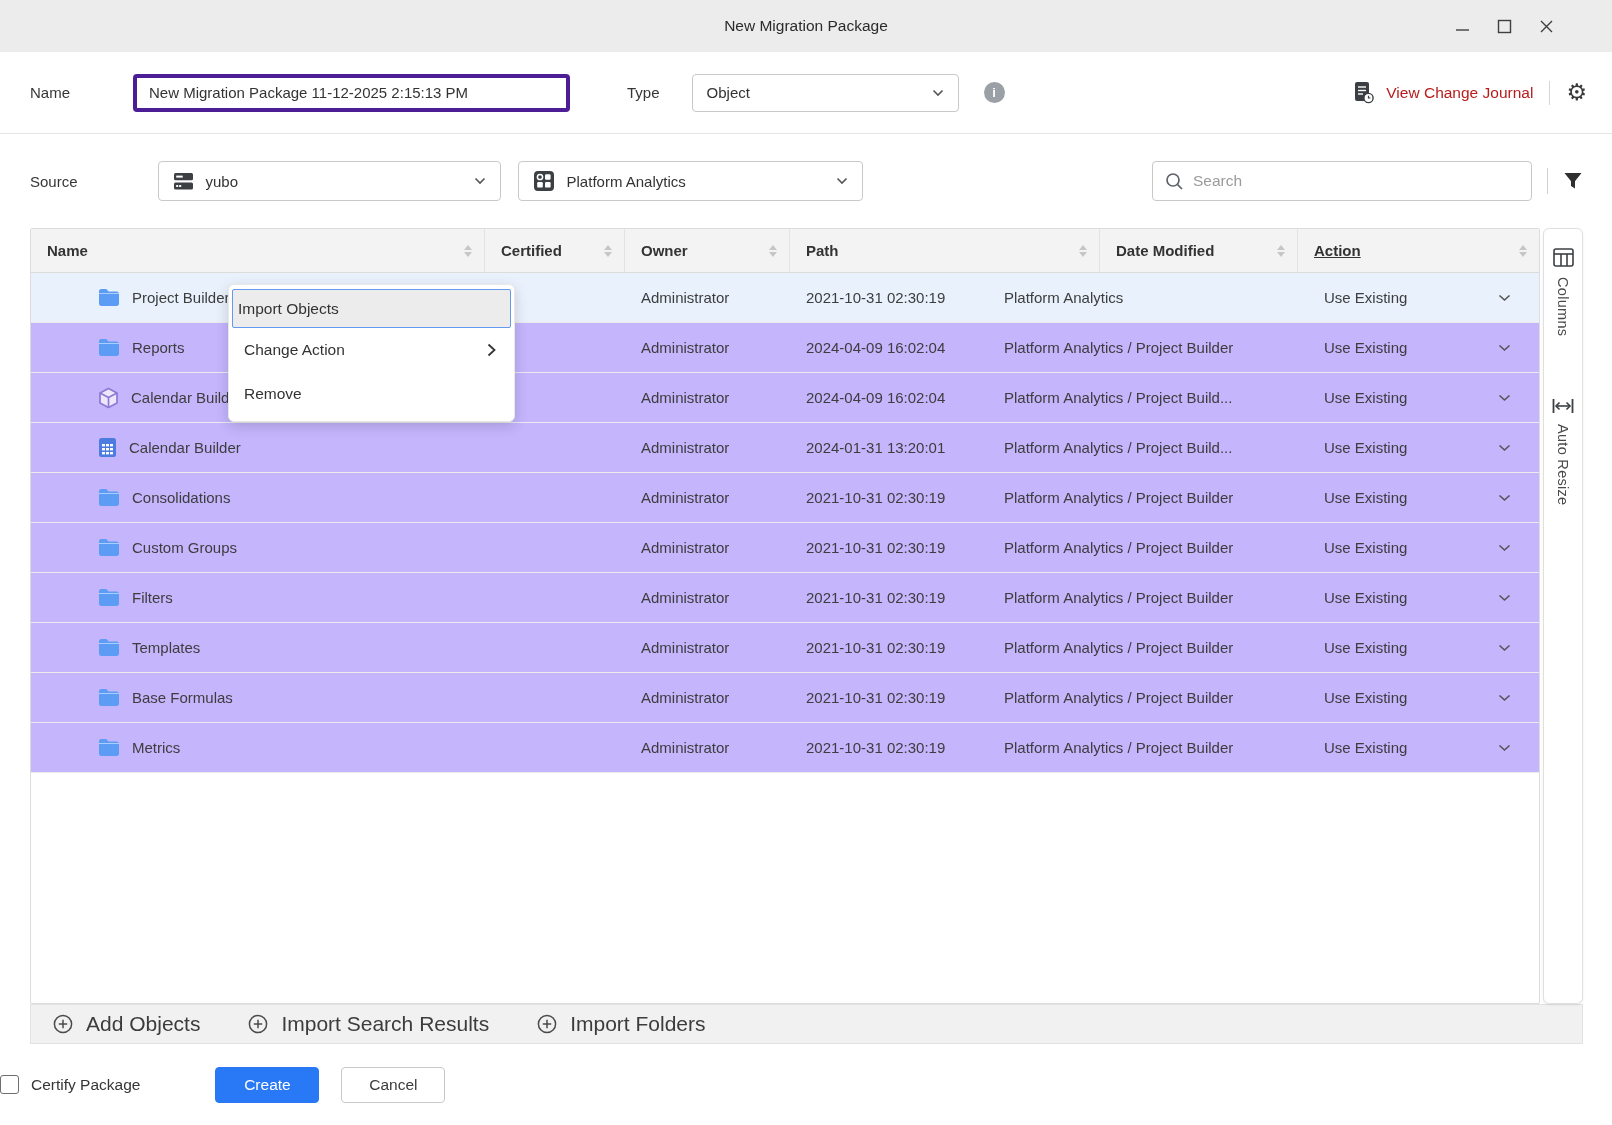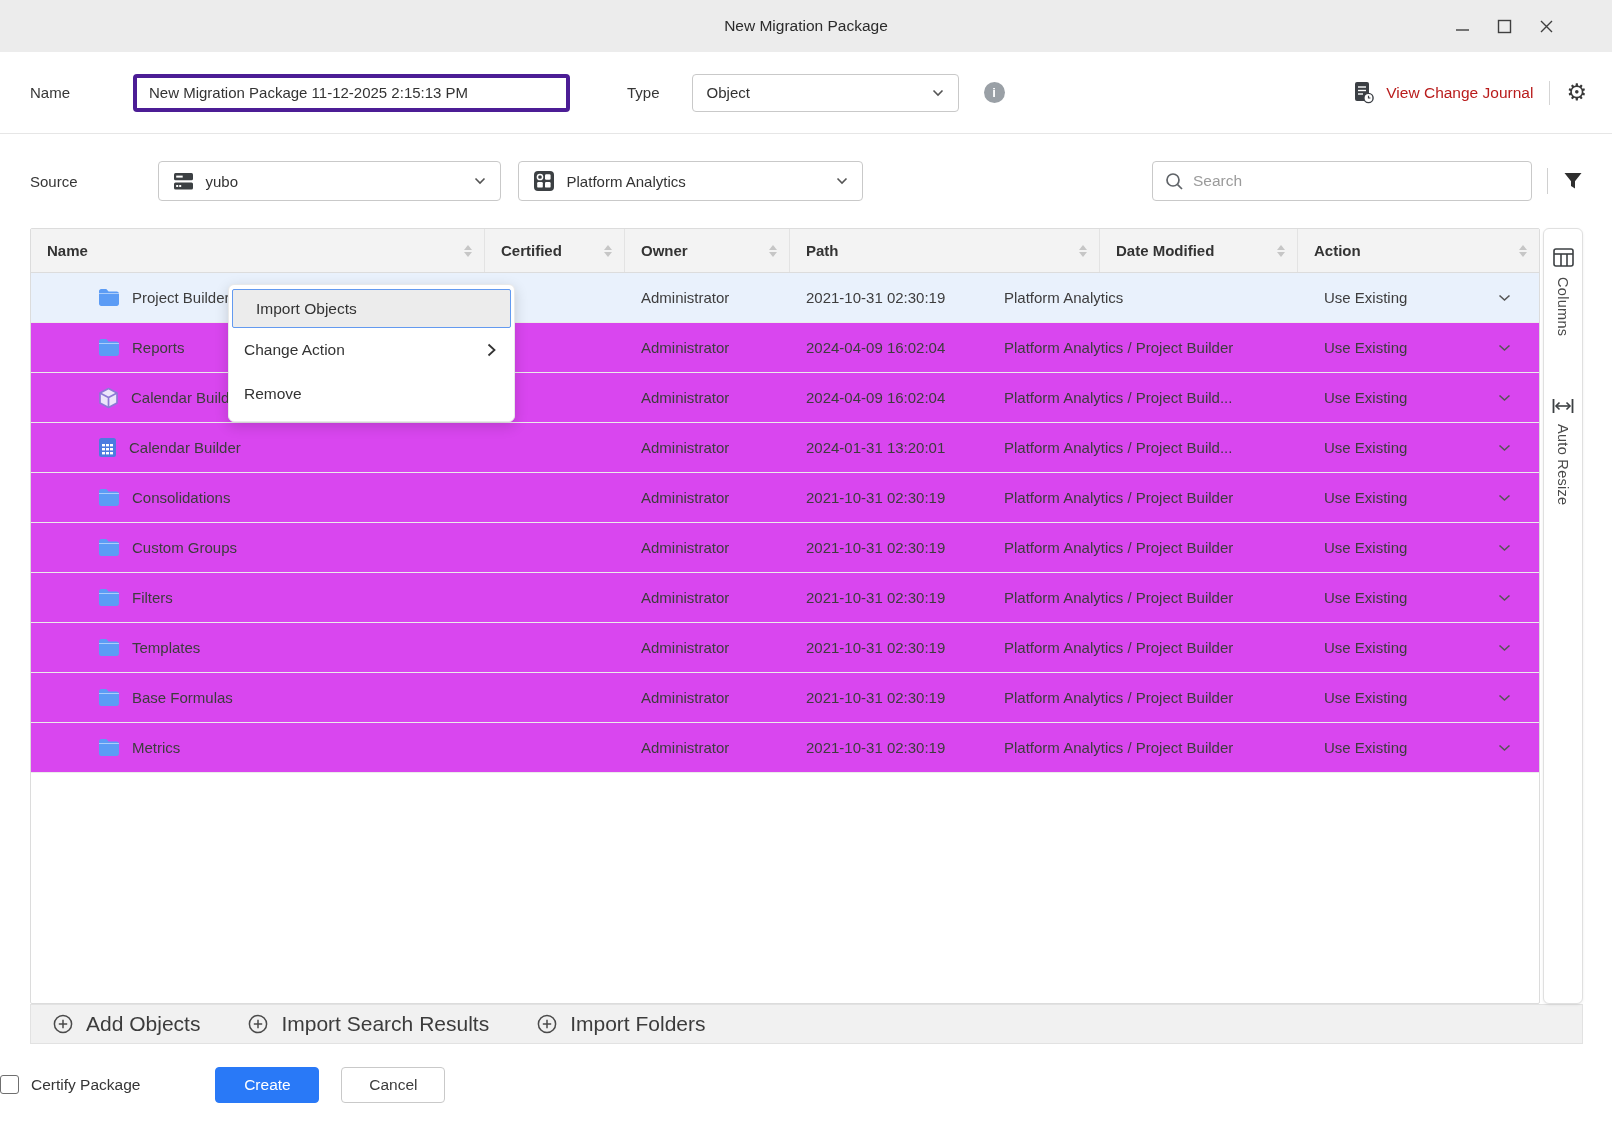--- a/index.html
+++ b/index.html
@@ -77,34 +77,34 @@
   .table-area {
     flex:1; border:1px solid #dcdcdc; border-radius:2px; background:#fff;
     display:flex; flex-direction:column; overflow:hidden;
   }
   .thead { display:flex; height:44px; background:#f3f3f3; border-bottom:1px solid #dcdcdc; }
   .th {
     display:flex; align-items:center; justify-content:space-between;
     padding:0 12px 0 16px; font-size:15px; font-weight:700; color:#333;
     border-right:1px solid #e3e3e3; cursor:pointer;
   }
-  .th:last-child { border-right:none; }
+  .th:last-child { border-right:none;text-decoration:underline; }
   .col-name   { width:454px; }
   .col-cert   { width:140px; }
   .col-owner  { width:165px; }
   .col-date   { width:198px; }
   .col-path   { width:310px; }
   .col-action { flex:1; }
   .sort { display:flex; flex-direction:column; gap:2px; }
   .sort i { display:block; width:0; height:0; border-left:4.5px solid transparent; border-right:4.5px solid transparent; }
   .sort .up   { border-bottom:5px solid #c6c6c6; }
   .sort .down { border-top:5px solid #c6c6c6; }
 
   .tbody { display:flex; flex-direction:column; }
-  .trow { display:flex; height:50px; align-items:center; border-bottom:1px solid #ebebeb; background:#d946ef; }
+  .trow { display:flex; height:50px; align-items:center; border-bottom:1px solid #ebebeb; background:#c4b5fd; }
   .trow.selected { background:#e9f1fc; }
   .td { font-size:15px; color:#3d3d3d; white-space:nowrap; overflow:hidden; }
   .td-name { display:flex; align-items:center; padding-left:67px; gap:12px; }
   .td-cert, .td-owner, .td-date, .td-path { padding-left:16px; }
   .td-action { display:flex; align-items:center; justify-content:space-between; padding:0 28px 0 26px; cursor:pointer; }
 
   
   .side-panel {
     width:40px; margin-left:3px; border:1px solid #e0e0e0; border-radius:6px;
     background:#fff; box-shadow:0 1px 3px rgba(0,0,0,0.07);
@@ -143,21 +143,21 @@
     position:absolute; left:228px; top:284px; width:287px;
     background:#fff; border:1px solid #e9e9e9; border-radius:6px;
     box-shadow:0 4px 14px rgba(0,0,0,0.16); padding:4px 0 5px 0; z-index:50;
   }
   .menu-item {
     height:44px; display:flex; align-items:center; justify-content:space-between;
     padding:0 18px 0 15px; font-size:15.5px; color:#333; cursor:pointer;
   }
   .menu-item.highlight {
     height:39px; margin:0 3px; border:1px solid #639af0; background:#ececec;
-    border-radius:2px; padding-left:23px;
+    border-radius:2px; padding-left:5px;
   }
 
   svg { display:block; }
 </style>
 </head>
 <body>
 
 <div class="window">
 
   <div class="titlebar">

